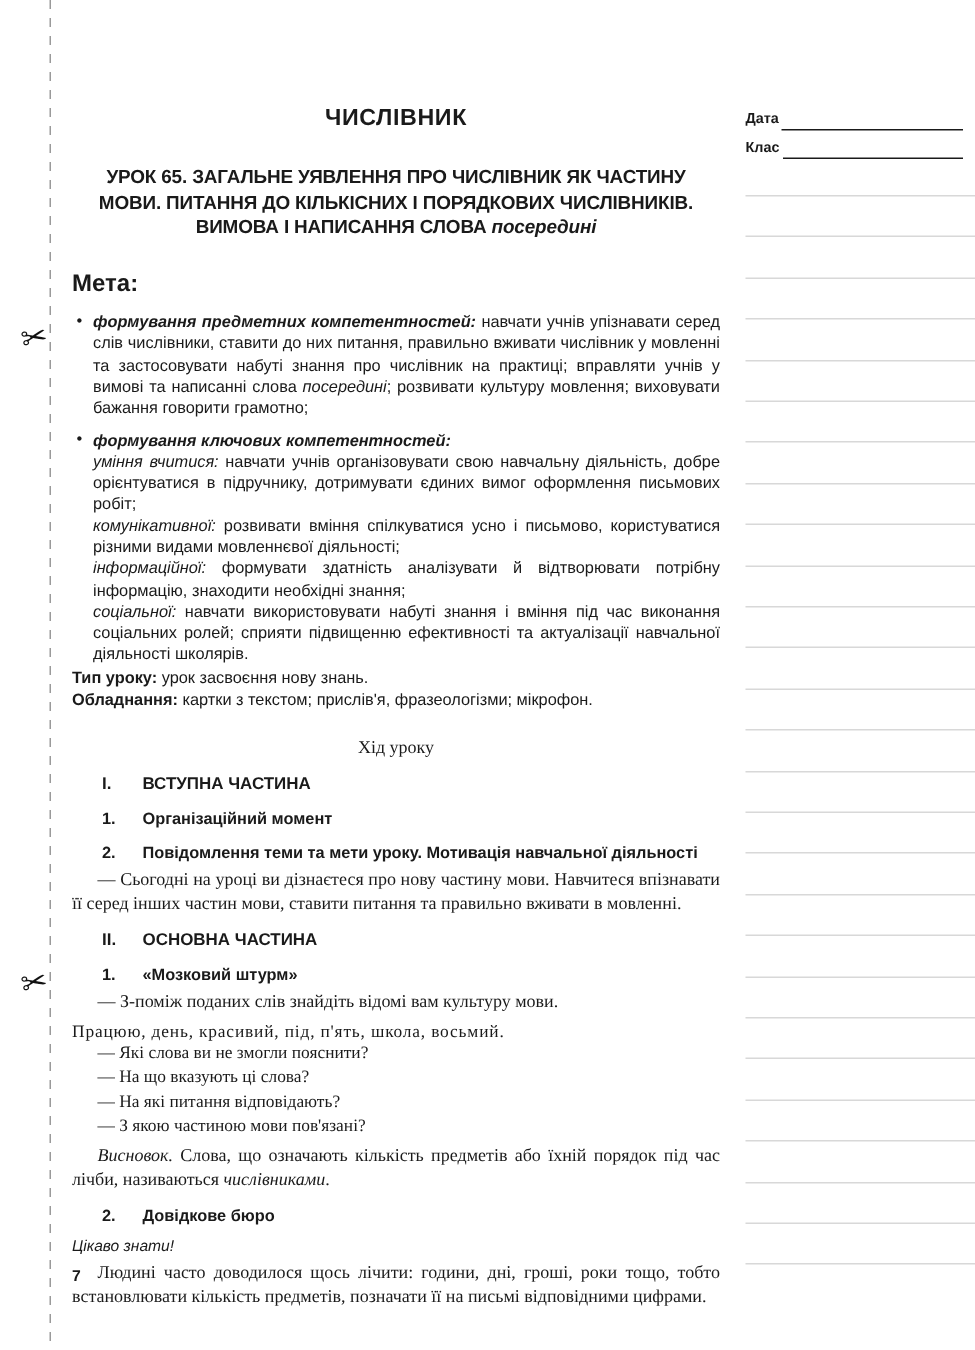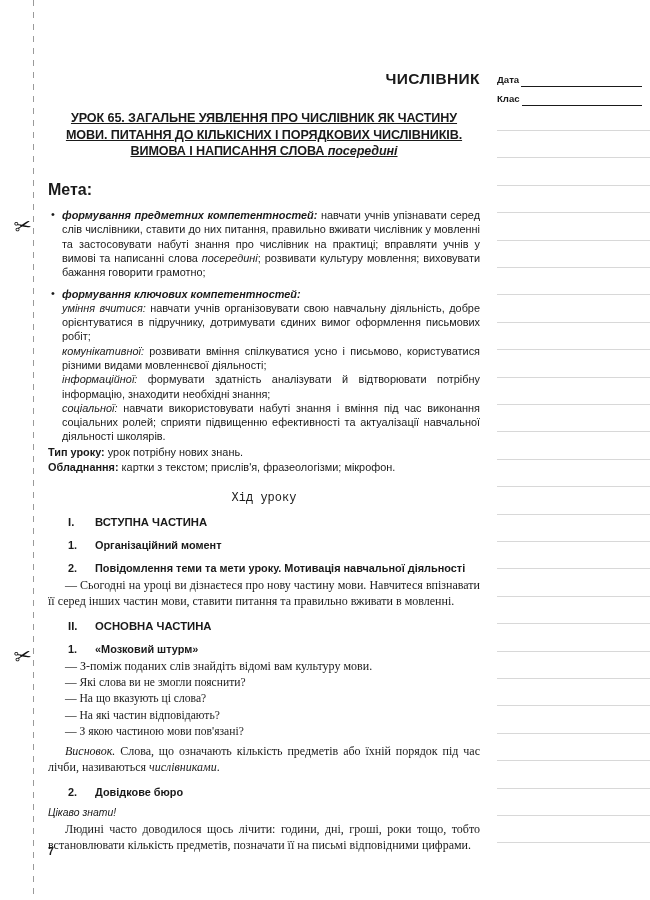--- a/index.html
+++ b/index.html
@@ -46,35 +46,34 @@
   
   .content {
     position: absolute;
     left: 48px;
     top: 0;
     width: 432px;
     height: 900px;
   }
 
   .doc-title {
-    text-align: right;
+    text-align: center;
     font-size: 15.5px;
     font-weight: bold;
     letter-spacing: .4px;
     margin-top: 70px;
   }
 
   .lesson-title {
     text-align: center;
     font-size: 12.6px;
     font-weight: bold;
     line-height: 1.33;
     margin-top: 22px;
     letter-spacing: -.1px;
-    text-decoration: underline;
   }
   .lesson-title i { font-style: italic; }
 
   
   .goals { margin-top: 20px; font-size: 10.9px; line-height: 1.31; }
 
   .goals-label { font-weight: bold; font-size: 16px; }
 
   ul.bullets { list-style: none; margin-top: 2px; }
   ul.bullets > li {
@@ -97,21 +96,21 @@
 
   .kv { margin-top: 1px; }
   .kv b { font-weight: bold; }
 
   
   .course-heading {
     text-align: center;
     font-size: 12px;
     margin-top: 17px;
     margin-bottom: 10px;
-    font-family: Liberation Mono, monospace;
+    font-family: Liberation Serif, serif;
   }
 
   .roman {
     font-weight: bold;
     font-size: 11.3px;
     margin-top: 11px;
     display: flex;
     padding-left: 20px;
   }
   .roman .num { width: 27px; flex: none; }
@@ -230,21 +229,21 @@
 
       <li>
         <span class="bi">формування ключових компетентностей:</span>
         <div class="subitem"><span class="it">уміння вчитися:</span><span> навчати учнів організовувати свою навчальну діяльність, добре орієнтуватися в підручнику, дотримувати єдиних вимог оформлення письмових робіт;</span></div>
         <div class="subitem"><span class="it">комунікативної:</span><span> розвивати вміння спілкуватися усно і письмово, користуватися різними видами мовленнєвої діяльності;</span></div>
         <div class="subitem"><span class="it">інформаційної:</span><span> формувати здатність аналізувати й відтворювати потрібну інформацію, знаходити необхідні знання;</span></div>
         <div class="subitem"><span class="it">соціальної:</span><span> навчати використовувати набуті знання і вміння під час виконання соціальних ролей; сприяти підвищенню ефективності та актуалізації навчальної діяльності школярів.</span></div>
       </li>
     </ul>
 
-    <div class="kv"><b>Тип уроку:</b><span> урок потрібну нових знань.</span></div>
+    <div class="kv"><b>Тип уроку:</b><span> урок засвоєння нову знань.</span></div>
     <div class="kv"><b>Обладнання:</b><span> картки з текстом; прислів'я, фразеологізми; мікрофон.</span></div>
   </div>
 
   <div class="course-heading">Хід уроку</div>
 
   <div class="roman">
     <span class="num">I.</span>
     <span>ВСТУПНА ЧАСТИНА</span>
   </div>
 
@@ -265,24 +264,25 @@
     <span>ОСНОВНА ЧАСТИНА</span>
   </div>
 
   <div class="step">
     <span class="num">1.</span>
     <span>«Мозковий штурм»</span>
   </div>
 
   <div class="body-p indent">— З-поміж поданих слів знайдіть відомі вам культуру мови.</div>
 
+  <div class="wordlist">Працюю, день, красивий, під, п'ять, школа, восьмий.</div>
 
   <div class="qline">— Які слова ви не змогли пояснити?</div>
   <div class="qline">— На що вказують ці слова?</div>
-  <div class="qline">— На які частин відповідають?</div>
+  <div class="qline">— На які питання відповідають?</div>
   <div class="qline">— З якою частиною мови пов'язані?</div>
 
   <div class="body-p indent"><i>Висновок.</i><span> Слова, що означають кількість предметів або їхній порядок під час лічби, називаються </span><i>числівниками</i><span>.</span></div>
 
   <div class="step">
     <span class="num">2.</span>
     <span>Довідкове бюро</span>
   </div>
 
   <div class="small-it">Цікаво знати!</div>

